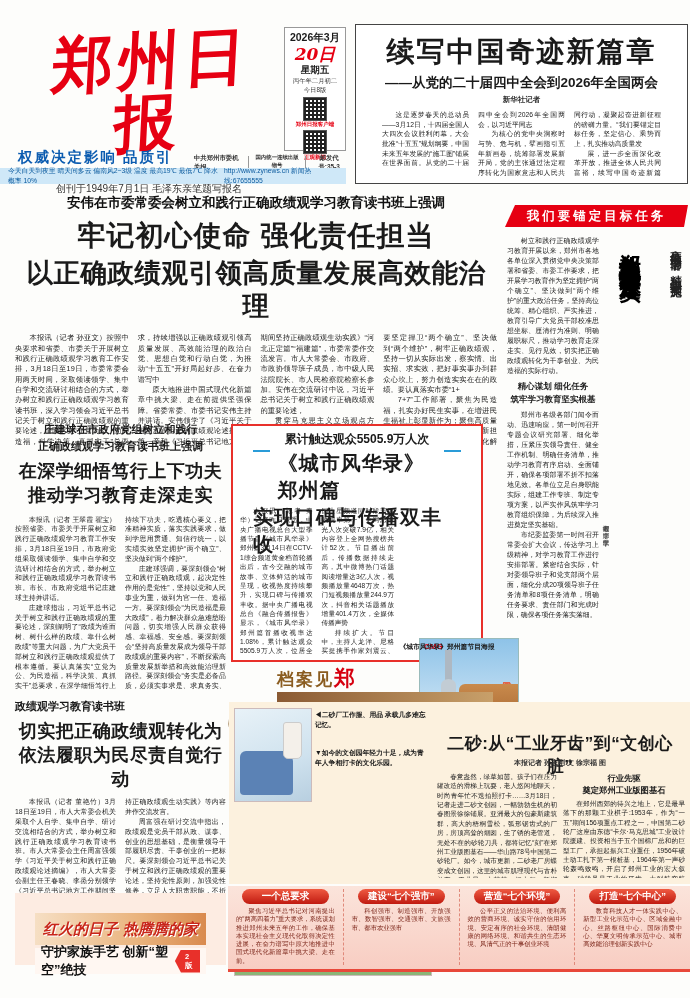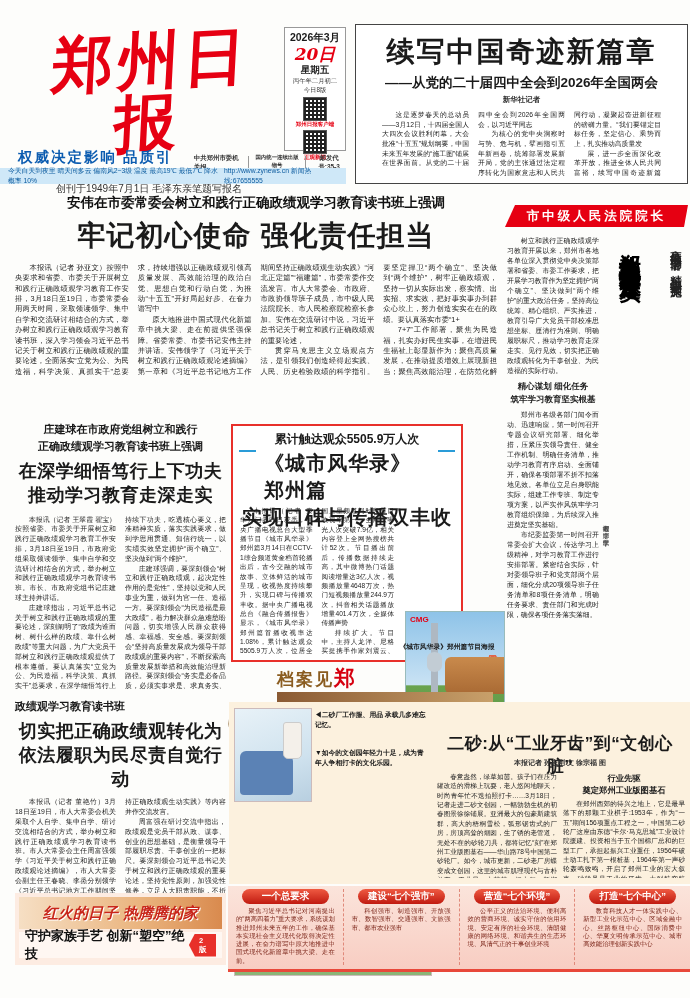--- a/index.html
+++ b/index.html
@@ -82,21 +82,21 @@
         transform:skewX(-8deg);border:1px solid #9b7b4e;box-shadow:inset 0 -4px 0 #c8a878;}
   .photo1{background:linear-gradient(160deg,#e8f2f8 0%,#cfe2ee 60%,#b8cfe0 100%);border:1px solid #cbb;position:relative;overflow:hidden;}
   .photo1 .cloth{position:absolute;left:6%;bottom:6%;width:70%;height:48%;background:#5b82b5;border-radius:6px 10px 4px 4px;}
   .photo1 .jar{position:absolute;right:12%;top:14%;width:22%;height:38%;background:#f4f0ea;border:1px solid #ccc;border-radius:3px 3px 5px 5px;}
   .photo2{background:linear-gradient(180deg,#d8cfc2 0%,#d8cfc2 14%,#7fae6b 15%,#8cb577 100%);border:1px solid #cbb;position:relative;overflow:hidden;}
   .photo2 .plaza{position:absolute;left:18%;top:34%;width:64%;height:58%;background:#cdc9c0;border-radius:50%/40%;}
   .photo2 .bld{position:absolute;top:16%;background:#b5524a;box-shadow:0 2px 0 #8c3b34;}
   .arch-head{font-size:17px;font-weight:bold;letter-spacing:0.5px;}
   .arch-sub{font-size:8.3px;font-weight:bold;text-align:center;line-height:1.5;margin-bottom:2px;}
   
-  .fam-wrap{background:#fdece2;padding:4px;box-sizing:border-box;}
+  .fam-wrap{background:#fdece2;padding:20px;box-sizing:border-box;}
   .fam-banner{height:32px;background:linear-gradient(90deg,#f6dfc4,#eab47e 60%,#d98a4e);
               display:flex;align-items:center;justify-content:center;position:relative;overflow:hidden;}
   .fam-banner span{font-family:"DejaVu Serif",serif;font-weight:bold;font-style:italic;
               font-size:15px;color:#c8251a;text-shadow:1px 1px 0 #fff;}
   .fam-strip{background:#fff7f2;display:flex;align-items:center;justify-content:space-between;
              padding:0 6px;height:26px;margin-top:3px;}
   .fam-strip .t{font-size:13px;font-weight:bold;color:#111;}
   .page-tag{background:#e8302a;color:#fff;font-size:7.5px;font-weight:bold;padding:2px 6px 2px 10px;
             clip-path:polygon(6px 0,100% 0,100% 100%,6px 100%,0 50%);}
   
@@ -165,29 +165,30 @@
     <div class="cols3 just body-txt" style="margin-top:5px;height:70px;overflow:hidden;font-size:6.8px;">
       <p>这是逐梦春天的总动员——3月12日，十四届全国人大四次会议胜利闭幕，大会批准“十五五”规划纲要，中国未来五年发展的“施工图”铺展在世界面前。从党的二十届四中全会到2026年全国两会，以习近平同志</p>
       <p>为核心的党中央洞察时与势、危与机，擘画指引五年新画卷，统筹部署发展新开局，党的主张通过法定程序转化为国家意志和人民共同行动，凝聚起奋进新征程的磅礴力量。“我们要锚定目标任务，坚定信心、乘势而上，扎实推动高质量发</p>
       <p>展，进一步全面深化改革开放，推进全体人民共同富裕，续写中国奇迹新篇章。”历史的新页，正在起笔。沿着习近平总书记指引的方向，亿万人民正以更加昂扬的姿态，阔步迈向中国式现代化的光明前景！ (下转三版)</p>
     </div>
   </div>
 
   <div class="abs" style="left:15px;top:194px;width:482px;">
     <div class="kicker ctr">安伟在市委常委会树立和践行正确政绩观学习教育读书班上强调</div>
     <div class="lead-h ctr" style="margin-top:6px;">牢记初心使命  强化责任担当</div>
+    <div class="lead-h2 ctr" style="margin-top:4px;">以正确政绩观引领高质量发展高效能治理</div>
     <div class="cols4 just body-txt" style="margin-top:10px;height:114px;overflow:hidden;">
       <p>本报讯（记者 孙亚文）按照中央要求和省委、市委关于开展树立和践行正确政绩观学习教育工作安排，3月18日至19日，市委常委会用两天时间，采取领读领学、集中自学和交流研讨相结合的方式，举办树立和践行正确政绩观学习教育读书班，深入学习领会习近平总书记关于树立和践行正确政绩观的重要论述，全面落实“立党为公、为民造福，科学决策、真抓实干”总要求，持续增强以正确政绩观引领高质量发展、高效能治理的政治自觉、思想自觉和行动自觉，为推动“十五五”开好局起好步、在奋力谱写中</p>
       <p>原大地推进中国式现代化新篇章中挑大梁、走在前提供坚强保障。省委常委、市委书记安伟主持并讲话。安伟领学了《习近平关于树立和践行正确政绩观论述摘编》第一章和《习近平总书记地方工作期间坚持正确政绩观生动实践》“河北正定篇”“福建篇”，市委常委作交流发言。市人大常委会、市政府、市政协领导班子成员，市中级人民法院院长、市人民检察院检察长参加。安伟在交流研讨中说，习近平总书记关于树立和践行正确政绩观的重要论述，</p>
       <p>贯穿马克思主义立场观点方法，是引领我们创造经得起实践、人民、历史检验政绩的科学指引。要坚定捍卫“两个确立”、坚决做到“两个维护”，树牢正确政绩观，坚持一切从实际出发，察实情、出实招、求实效，把好事实事办到群众心坎上，努力创造实实在在的政绩。要认真落实市委“1+</p>
       <p>7+7”工作部署，聚焦为民造福，扎实办好民生实事，在增进民生福祉上彰显新作为；聚焦高质量发展，在推动提质增效上展现新担当；聚焦高效能治理，在防范化解风险上实现新提升，以正确政绩观引领高质量发展高效能治理，奋力谱写中国式现代化郑州实践新篇章。</p>
     </div>
   </div>
 
-  <div class="abs side-banner" style="left:505px;top:205px;width:183px;height:22px;">市中级人民法院院长</div>
+  <div class="abs side-banner" style="left:505px;top:205px;width:183px;height:22px;">我们要锚定目标任务</div>
 
   <div class="abs side-body just" style="left:507px;top:236px;width:92px;height:424px;overflow:hidden;">
     <p>树立和践行正确政绩观学习教育开展以来，郑州市各地各单位深入贯彻党中央决策部署和省委、市委工作要求，把开展学习教育作为坚定拥护“两个确立”、坚决做到“两个维护”的重大政治任务，坚持高位统筹、精心组织、严实推进，教育引导广大党员干部校准思想坐标、厘清行为准则、明确履职标尺，推动学习教育走深走实、见行见效，切实把正确政绩观转化为干事创业、为民造福的实际行动。</p>
     <div class="side-sub">
       <div>精心谋划 细化任务</div>
       <div>筑牢学习教育坚实根基</div>
     </div>
     <p>郑州市各级各部门闻令而动、迅速响应，第一时间召开专题会议研究部署、细化举措，压紧压实领导责任、健全工作机制、明确任务清单，推动学习教育有序启动、全面铺开，确保各项部署不折不扣落地见效。各单位立足自身职能实际，组建工作专班、制定专项方案，以严实作风筑牢学习教育组织保障，为后续深入推进奠定坚实基础。</p>
     <p>市纪委监委第一时间召开常委会扩大会议，传达学习上级精神，对学习教育工作进行安排部署。紧密结合实际，针对委领导班子和党支部两个层面，细化分成20项领导班子任务清单和8项任务清单，明确任务要求、责任部门和完成时限，确保各项任务落实落细。</p>
   </div>
@@ -204,21 +205,21 @@
     <div class="mid-h ctr" style="margin-top:5px;">在深学细悟笃行上下功夫</div>
     <div class="mid-h ctr">推动学习教育走深走实</div>
     <div class="cols2 just body-txt" style="margin-top:7px;height:182px;overflow:hidden;font-size:6.9px;">
       <p>本报讯（记者 王翠霞 翟宝）按照省委、市委关于开展树立和践行正确政绩观学习教育工作安排，3月18日至19日，市政府党组采取领读领学、集中自学和交流研讨相结合的方式，举办树立和践行正确政绩观学习教育读书班。市长、市政府党组书记庄建球主持并讲话。</p>
       <p>庄建球指出，习近平总书记关于树立和践行正确政绩观的重要论述，深刻阐明了“政绩为谁而树、树什么样的政绩、靠什么树政绩”等重大问题，为广大党员干部树立和践行正确政绩观提供了根本遵循。要认真落实“立党为公、为民造福，科学决策、真抓实干”总要求，在深学细悟笃行上持续下功夫，吃透核心要义，把准精神实质，落实实践要求，做到学思用贯通、知信行统一，以实绩实效坚定拥护“两个确立”、坚决做到“两个维护”。</p>
       <p>庄建球强调，要深刻领会“树立和践行正确政绩观，起决定性作用的是党性”，坚持以党和人民事业为重，做到为官一任、造福一方。要深刻领会“为民造福是最大政绩”，着力解决群众急难愁盼问题，切实增强人民群众获得感、幸福感、安全感。要深刻领会“坚持高质量发展成为领导干部政绩观的重要内容”，不断探索高质量发展新举措和高效能治理新路径。要深刻领会“务实是必备品质，必须实事求是、求真务实、真抓实干”，努力创造经得起实践、人民、历史检验的实绩。</p>
 
     </div>
   </div>
 
-  <div class="abs tv-box" style="left:231px;top:424px;width:232px;height:238px;padding:5px 6px;">
+  <div class="abs tv-box" style="left:231px;top:424px;width:252px;height:238px;padding:5px 20px;">
     <div class="tv-banner ctr">累计触达观众5505.9万人次</div>
     <div class="tv-head" style="margin-top:2px;">
       <span class="blue-line"></span>
       <span>《城市风华录》郑州篇</span>
       <span class="blue-line"></span>
     </div>
     <div class="tv-head">
       <span>实现口碑与传播双丰收</span>
     </div>
     <div class="cols2 just body-txt" style="position:absolute;left:7px;top:80px;width:154px;height:150px;overflow:hidden;font-size:6.6px;">

